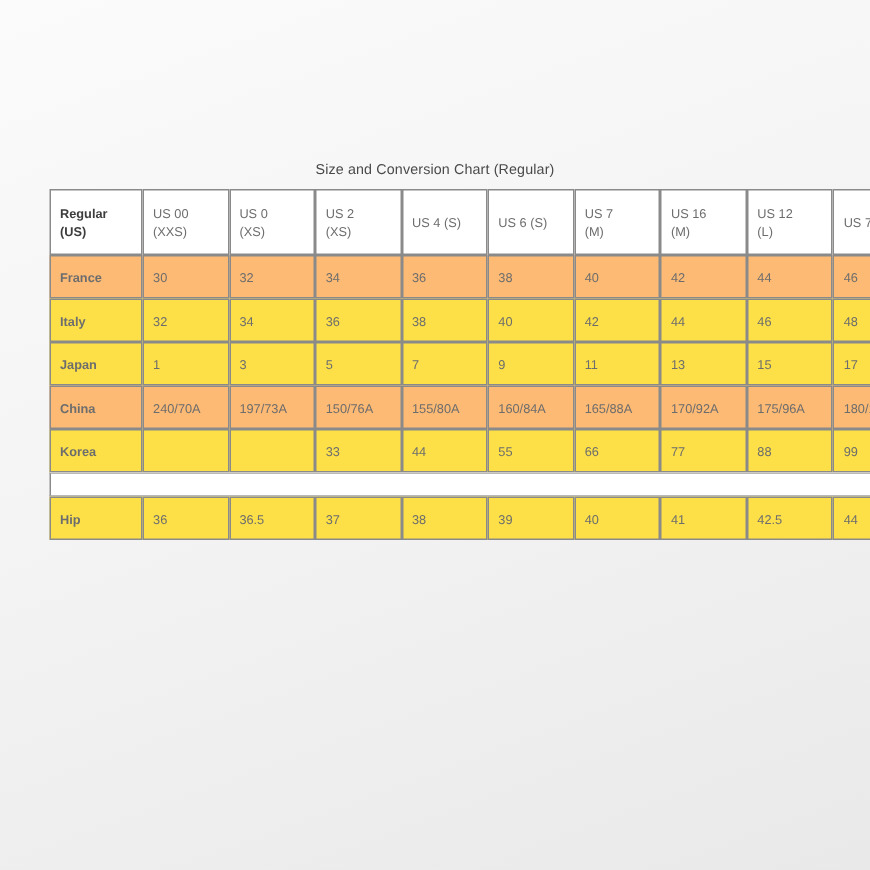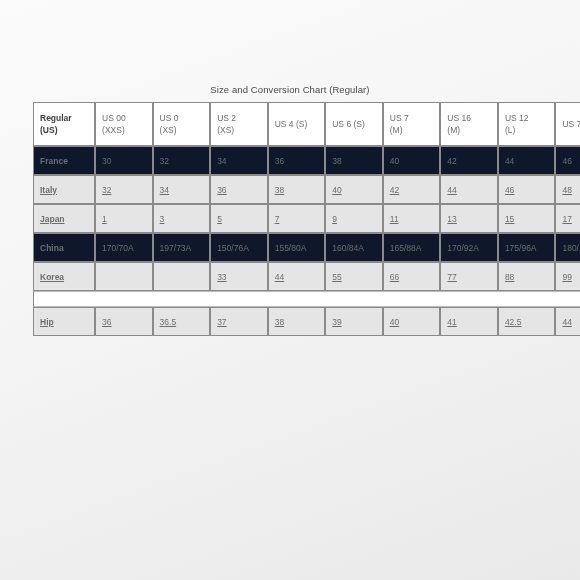--- a/index.html
+++ b/index.html
@@ -17,21 +17,21 @@
   #canvas {
     position: relative;
     width: 580px;
     height: 580px;
     box-sizing: border-box;
   }
 
   #chart-block {
     position: absolute;
     left: 0;
-    top: 84px;
+    top: 108px;
     width: 580px;
   }
 
   .chart-title {
     text-align: center;
     font-size: 9.5px;
     color: #4a4a4a;
     letter-spacing: 0.1px;
     padding-bottom: 6px;
     line-height: 12px;
@@ -72,25 +72,24 @@
     color: #3d3d3d;
     font-weight: bold;
   }
   tr.header-row td .hdr-line { display: block; }
   tr.header-row td.single .hdr-line { display: inline; }
 
   tr.data-row td {
     height: 29px;
   }
   tr.row-shaded td {
-    background: #0f172a;
+    background: #fdba74;
   }
   tr.row-plain td {
-    background: #e5e5e5;
-    text-decoration: underline;
+    background: #fde047;
   }
   td.label-cell {
     color: #3d3d3d;
     font-weight: bold;
     font-size: 8.5px;
   }
 
   tr.spacer-row td {
     height: 16px;
     background: #ffffff;
@@ -186,21 +185,21 @@
             <td>5</td>
             <td>7</td>
             <td>9</td>
             <td>11</td>
             <td>13</td>
             <td>15</td>
             <td>17</td>
           </tr>
           <tr class="data-row row-shaded">
             <td class="label-cell">China</td>
-            <td>170/70A</td>
+            <td>240/70A</td>
             <td>197/73A</td>
             <td>150/76A</td>
             <td>155/80A</td>
             <td>160/84A</td>
             <td>165/88A</td>
             <td>170/92A</td>
             <td>175/96A</td>
             <td>180/100A</td>
           </tr>
           <tr class="data-row row-plain">

